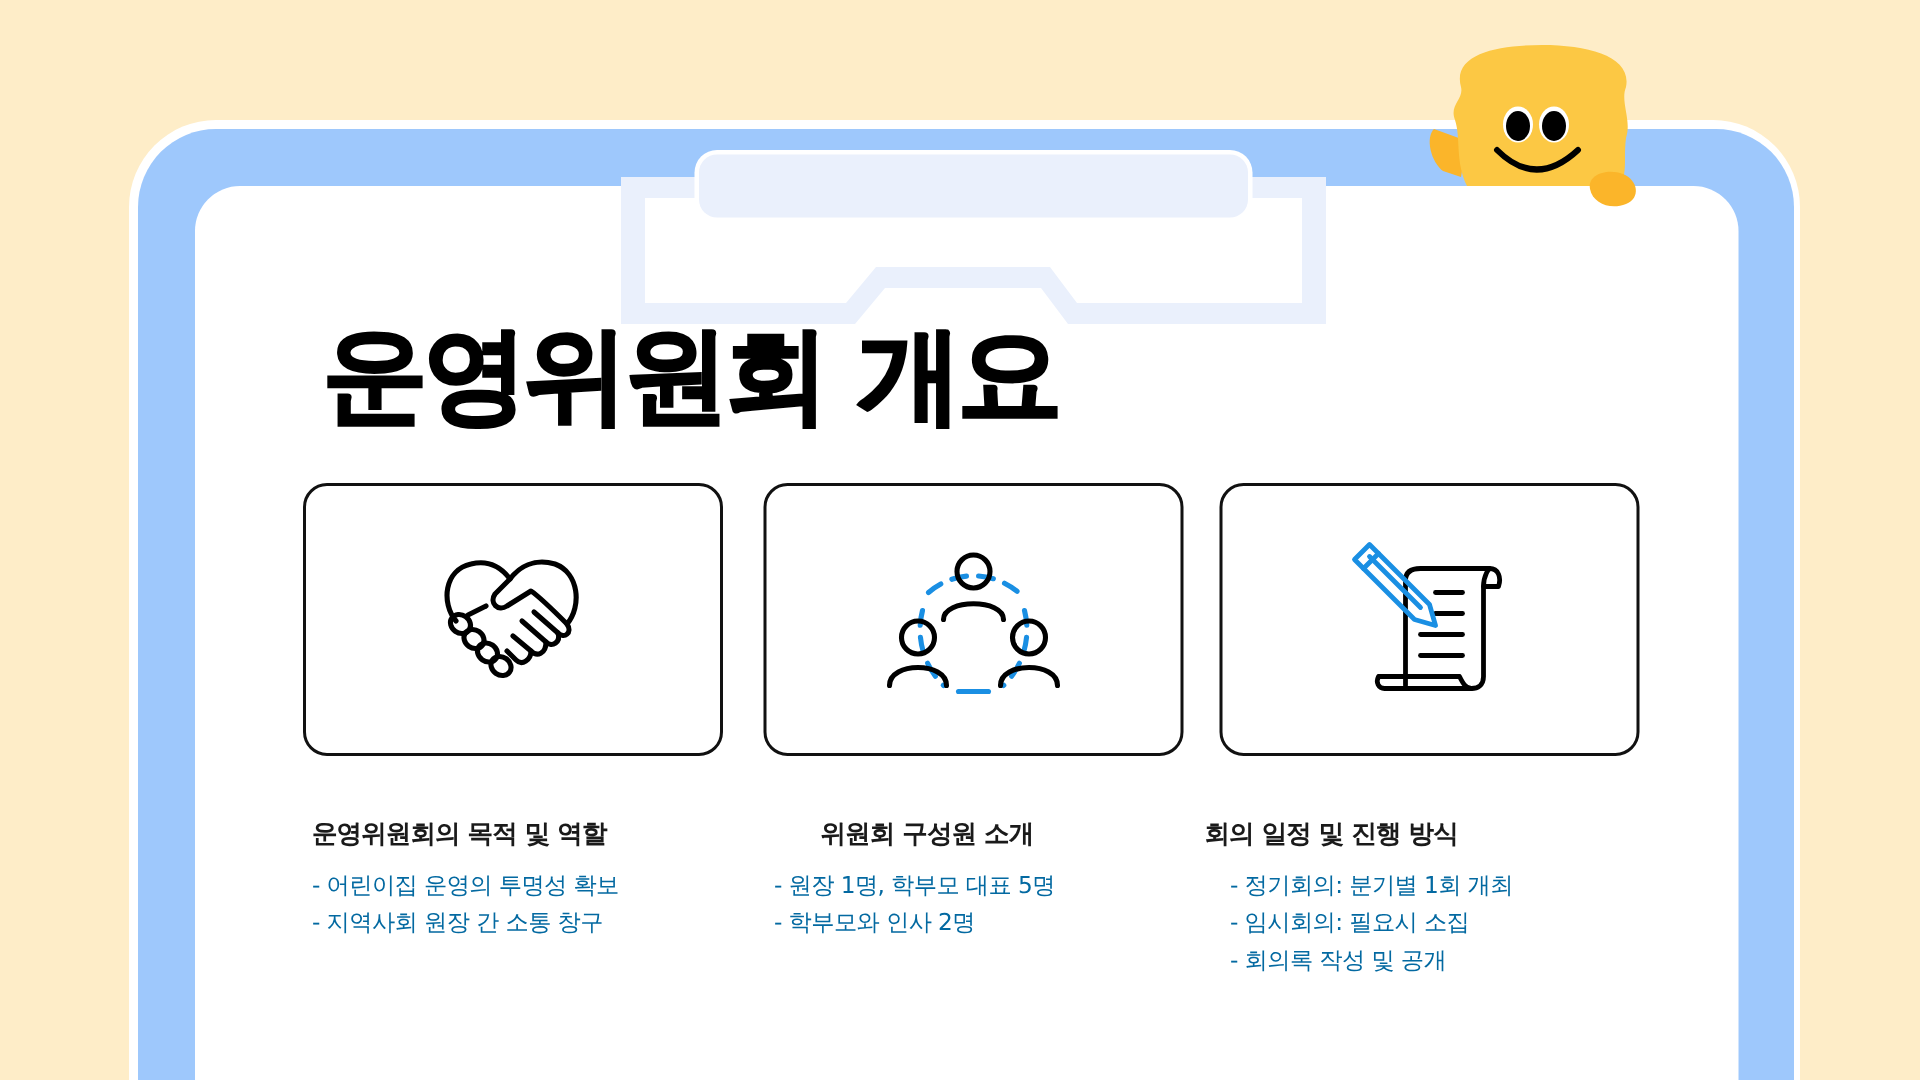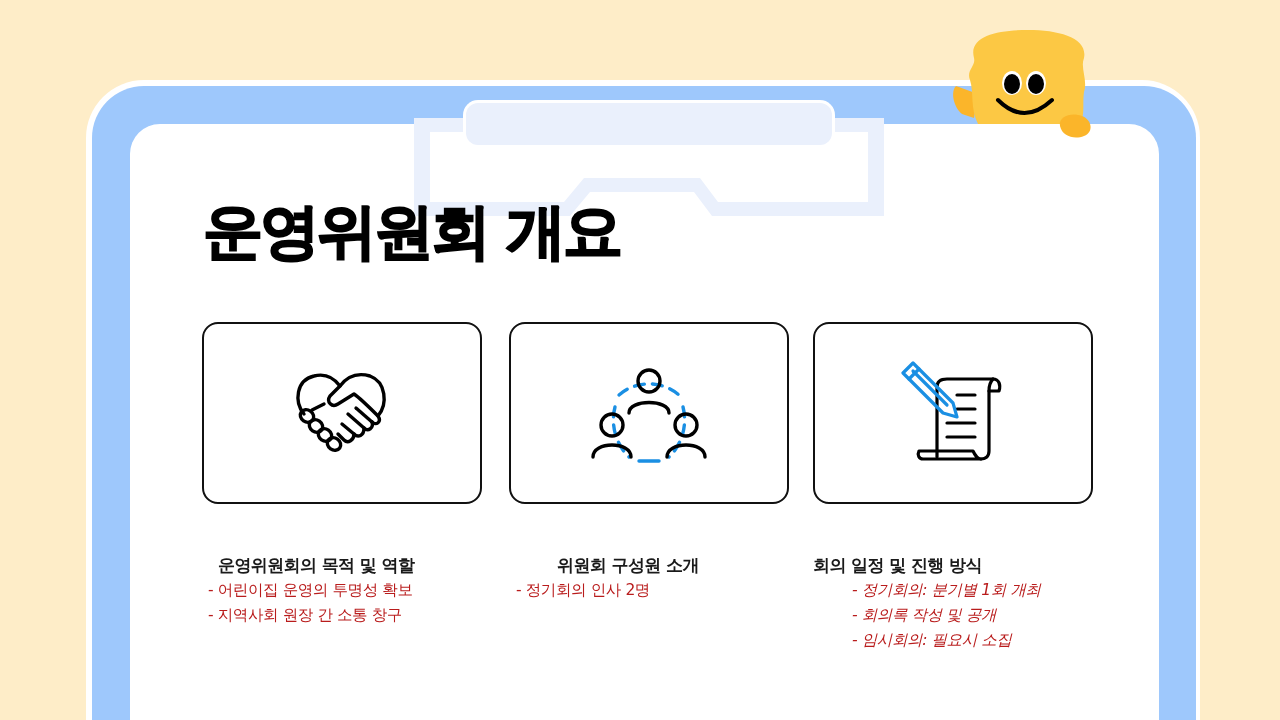--- a/index.html
+++ b/index.html
@@ -22,38 +22,38 @@
   }
   .clip-back {
     position:absolute; left:412px; top:114px;
   }
   .clip-top {
     position:absolute; left:466px; top:103px; width:366px; height:42px;
     background:#EAF0FC; border-radius:12px;
     box-shadow:0 0 0 3px #ffffff;
   }
   .title {
-    position:absolute; left:203px; top:192px; margin:0;
+    position:absolute; left:203px; top:192px; margin:12px;
     font-family:"DejaVu Sans","Liberation Sans",sans-serif;
-    font-weight:900; font-size:60px; letter-spacing:-3px; color:#000;
+    font-weight:900; font-size:70px; letter-spacing:-3px; color:#000;
     -webkit-text-stroke:1.8px #000;
   }
   .card {
     position:absolute; top:322px; width:276px; height:178px;
     border:2px solid #111; border-radius:16px; background:#fff;
     display:flex; align-items:center; justify-content:center;
   }
   .card svg { display:block; }
   .heading {
-    position:absolute; top:540px; margin:14px;
+    position:absolute; top:540px; margin:4px;
     font-size:17px; font-weight:bold; color:#1a1a1a; letter-spacing:-0.6px;
   }
   .bullets {
     position:absolute; top:578px; margin:0; padding:0; list-style:none;
-    font-size:15.5px; color:#b91c1c; line-height:25px; letter-spacing:-0.4px;
+    font-size:15.5px; color:#0369a1; line-height:25px; letter-spacing:-0.4px;
   }
   .bullets li::before { content:"- "; }
   .mascot { position:absolute; left:948px; top:28px; }
 </style>
 </head>
 <body>
 
 <div class="board-outer"></div>
 <div class="board"></div>
 <div class="paper"></div>
@@ -109,21 +109,22 @@
       <path d="M40 52 C40 38 80 38 80 52"></path>
       <circle cx="23" cy="64" r="11"></circle>
       <path d="M4 96 C4 80 42 80 42 96"></path>
       <circle cx="97" cy="64" r="11"></circle>
       <path d="M78 96 C78 80 116 80 116 96"></path>
     </g>
   </svg>
 </div>
 <h2 class="heading" style="left:543px;">위원회 구성원 소개</h2>
 <ul class="bullets" style="left:516px;">
-  <li>정기회의 인사 2명</li>
+  <li>원장 1명, 학부모 대표 5명</li>
+  <li>학부모와 인사 2명</li>
 </ul>
 
 <div class="card" style="left:813px;">
   <svg width="104" height="104" viewBox="0 0 104 104" fill="none" stroke-width="3.2" stroke-linejoin="round">
     <g stroke="#000" stroke-linecap="round">
       <path d="M36 96 V26 C36 20 40 18 46 18 H92 C98 18 100 24 98 30 H88 V90 C88 96 84 98 80 98"></path>
       <path d="M80 98 H22 C18 98 16 94 18 90 H72 C74 94 76 98 80 98"></path>
       <path d="M88 30 C88 22 92 18 92 18"></path>
       <path d="M56 34 H74"></path>
       <path d="M56 48 H74"></path>
@@ -131,17 +132,17 @@
       <path d="M46 76 H74"></path>
     </g>
     <g stroke="#1A8FE3" stroke-linecap="round">
       <path d="M2 12 L12 2 L52 42 L56 56 L42 52 Z"></path>
       <path d="M8 18 L18 8"></path>
       <path d="M12 10 L46 44"></path>
     </g>
   </svg>
 </div>
 <h2 class="heading" style="left:799px;">회의 일정 및 진행 방식</h2>
-<ul class="bullets" style="left:852px;font-style:italic;">
+<ul class="bullets" style="left:820px;">
   <li>정기회의: 분기별 1회 개최</li>
+  <li>임시회의: 필요시 소집</li>
   <li>회의록 작성 및 공개</li>
-  <li>임시회의: 필요시 소집</li>
 </ul>
 
 </body></html>

